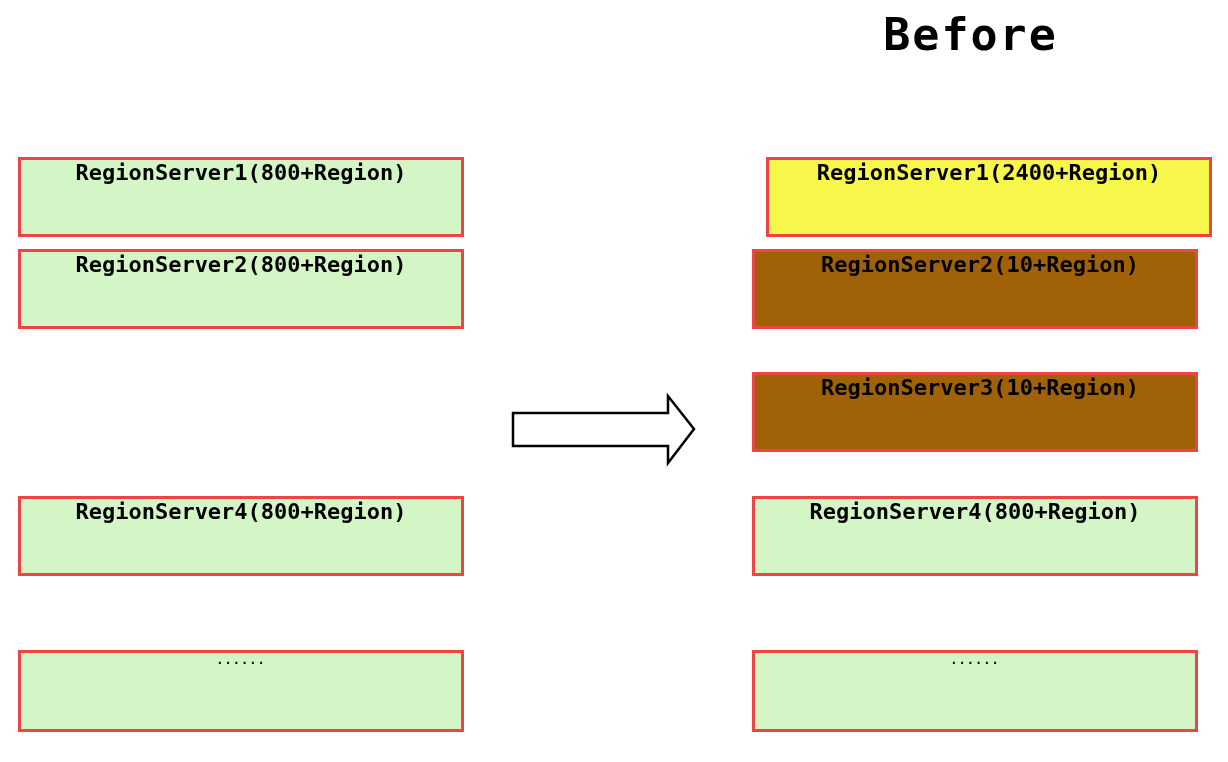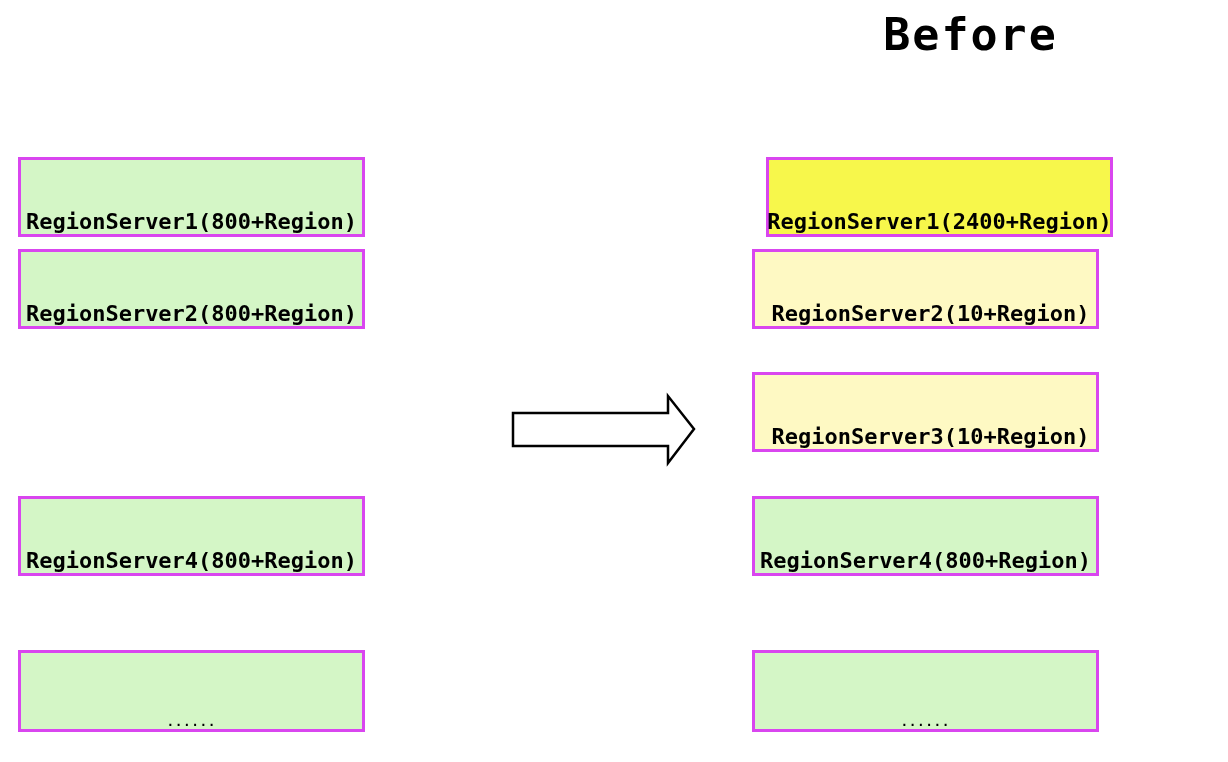--- a/index.html
+++ b/index.html
@@ -23,43 +23,43 @@
     font-size: 45px;
     font-weight: bold;
     color: #000000;
     letter-spacing: 2px;
   }
   .col-title.before { left: 18px; }
   .col-title.after  { left: 752px; }
 
   .server-box {
     position: absolute;
-    width: 347px;
+    width: 446px;
     height: 80px;
     box-sizing: border-box;
-    border: 3px solid #d946ef;
+    border: 3px solid #ef4444;
     display: flex;
-    align-items: flex-end;
+    align-items: flex-start;
     justify-content: center;
     font-size: 22px;
     font-weight: bold;
     color: #000000;
     white-space: nowrap;
   }
   .col-before { left: 18px; }
   .col-after  { left: 752px; }
   .row-0 { top: 157px; }
   .row-1 { top: 249px; }
   .row-2 { top: 372px; }
   .row-3 { top: 480px; margin-top: 16px; }
   .row-4 { top: 650px; height: 82px; }
 
   .status-green  { background: #d4f6c6; }
   .status-yellow { background: #f7f74b; margin-left: 14px; }
-  .status-red    { background: #fef9c3; padding-left: 10px; }
+  .status-red    { background: #a16207; padding-left: 10px; }
 
   .dots {
     font-size: 12px;
     letter-spacing: 1px;
   }
 
   .arrow-wrap {
     position: absolute;
     left: 505px;
     top: 385px;

